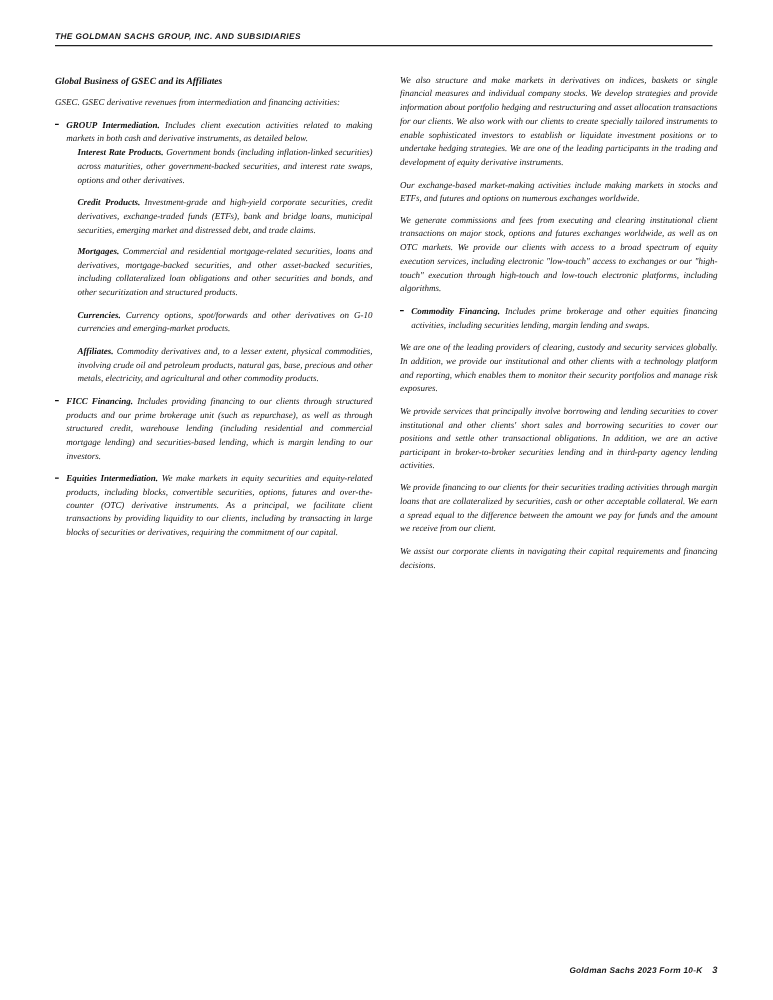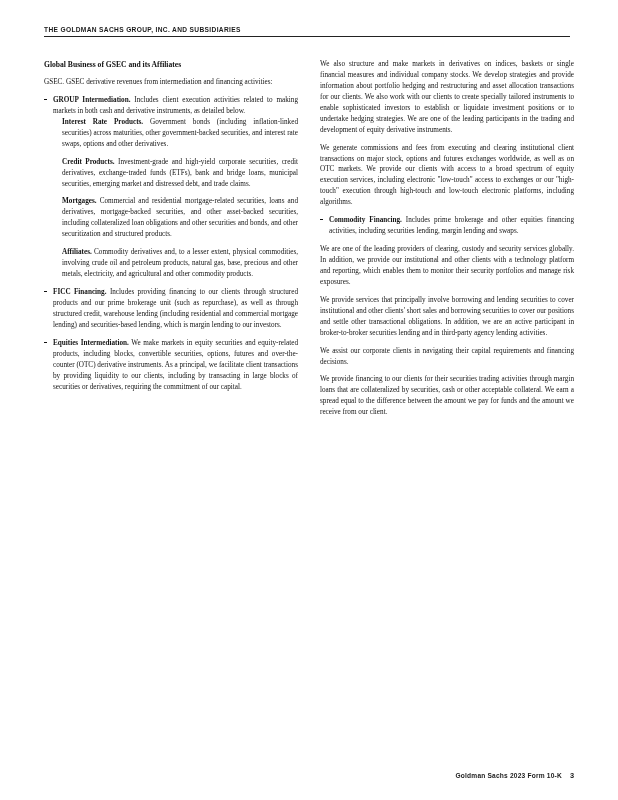--- a/index.html
+++ b/index.html
@@ -14,20 +14,21 @@
     color: #111111;
     overflow: hidden;
   }
   .page {
     position: relative;
     width: 618px;
     height: 800px;
     box-sizing: border-box;
     padding: 26px 48px 26px 44px;
     background: #ffffff;
+    font-style: italic;
   }
   
   .running-header {
     font-family: "Liberation Sans", sans-serif;
     font-size: 6.6px;
     font-weight: bold;
     letter-spacing: 0.35px;
     color: #1a1a1a;
     text-transform: uppercase;
     margin-bottom: 3px;
@@ -148,20 +149,23 @@
             <p class="subpara">
               <span class="lead">Interest Rate Products.</span><span> Government bonds (including inflation-linked securities) across maturities, other government-backed securities, and interest rate swaps, options and other derivatives.</span>
             </p>
             <p class="subpara">
               <span class="lead">Credit Products.</span><span> Investment-grade and high-yield corporate securities, credit derivatives, exchange-traded funds (ETFs), bank and bridge loans, municipal securities, emerging market and distressed debt, and trade claims.</span>
             </p>
             <p class="subpara">
               <span class="lead">Mortgages.</span><span> Commercial and residential mortgage-related securities, loans and derivatives, mortgage-backed securities, and other asset-backed securities, including collateralized loan obligations and other securities and bonds, and other securitization and structured products.</span>
             </p>
             <p class="subpara">
+              <span class="lead">Currencies.</span><span> Currency options, spot/forwards and other derivatives on G-10 currencies and emerging-market products.</span>
+            </p>
+            <p class="subpara">
               <span class="lead">Affiliates.</span><span> Commodity derivatives and, to a lesser extent, physical commodities, involving crude oil and petroleum products, natural gas, base, precious and other metals, electricity, and agricultural and other commodity products.</span>
             </p>
           </div>
         </li>
 
         <li>
           <span class="lead">FICC Financing.</span><span> Includes providing financing to our clients through structured products and our prime brokerage unit (such as repurchase), as well as through structured credit, warehouse lending (including residential and commercial mortgage lending) and securities-based lending, which is margin lending to our investors.</span>
         </li>
       </ul>
 
@@ -171,36 +175,37 @@
           <span class="lead">Equities Intermediation.</span><span> We make markets in equity securities and equity-related products, including blocks, convertible securities, options, futures and over-the-counter (OTC) derivative instruments. As a principal, we facilitate client transactions by providing liquidity to our clients, including by transacting in large blocks of securities or derivatives, requiring the commitment of our capital.</span>
         </li>
       </ul>
 
     </div>
 
     <div class="col">
 
       <p class="para">We also structure and make markets in derivatives on indices, baskets or single financial measures and individual company stocks. We develop strategies and provide information about portfolio hedging and restructuring and asset allocation transactions for our clients. We also work with our clients to create specially tailored instruments to enable sophisticated investors to establish or liquidate investment positions or to undertake hedging strategies. We are one of the leading participants in the trading and development of equity derivative instruments.</p>
 
+      <p class="para">Our exchange-based market-making activities include making markets in stocks and ETFs, and futures and options on numerous exchanges worldwide.</p>
 
       <p class="para">We generate commissions and fees from executing and clearing institutional client transactions on major stock, options and futures exchanges worldwide, as well as on OTC markets. We provide our clients with access to a broad spectrum of equity execution services, including electronic "low-touch" access to exchanges or our "high-touch" execution through high-touch and low-touch electronic platforms, including algorithms.</p>
 
       <ul class="blist">
         <li>
           <span class="lead">Commodity Financing.</span><span> Includes prime brokerage and other equities financing activities, including securities lending, margin lending and swaps.</span>
         </li>
       </ul>
 
       <p class="para">We are one of the leading providers of clearing, custody and security services globally. In addition, we provide our institutional and other clients with a technology platform and reporting, which enables them to monitor their security portfolios and manage risk exposures.</p>
 
       <p class="para">We provide services that principally involve borrowing and lending securities to cover institutional and other clients' short sales and borrowing securities to cover our positions and settle other transactional obligations. In addition, we are an active participant in broker-to-broker securities lending and in third-party agency lending activities.</p>
 
+      <p class="para">We provide financing to our clients for their securities trading activities through margin loans that are collateralized by securities, cash or other acceptable collateral. We earn a spread equal to the difference between the amount we pay for funds and the amount we receive from our client.</p>
+
       <p class="para">We assist our corporate clients in navigating their capital requirements and financing decisions.</p>
-
-      <p class="para">We provide financing to our clients for their securities trading activities through margin loans that are collateralized by securities, cash or other acceptable collateral. We earn a spread equal to the difference between the amount we pay for funds and the amount we receive from our client.</p>
 
     </div>
 
   </div>
 
   <div class="footer">
     <span class="footer-text">Goldman Sachs 2023 Form 10-K</span>
     <span class="footer-page">3</span>
   </div>
 

